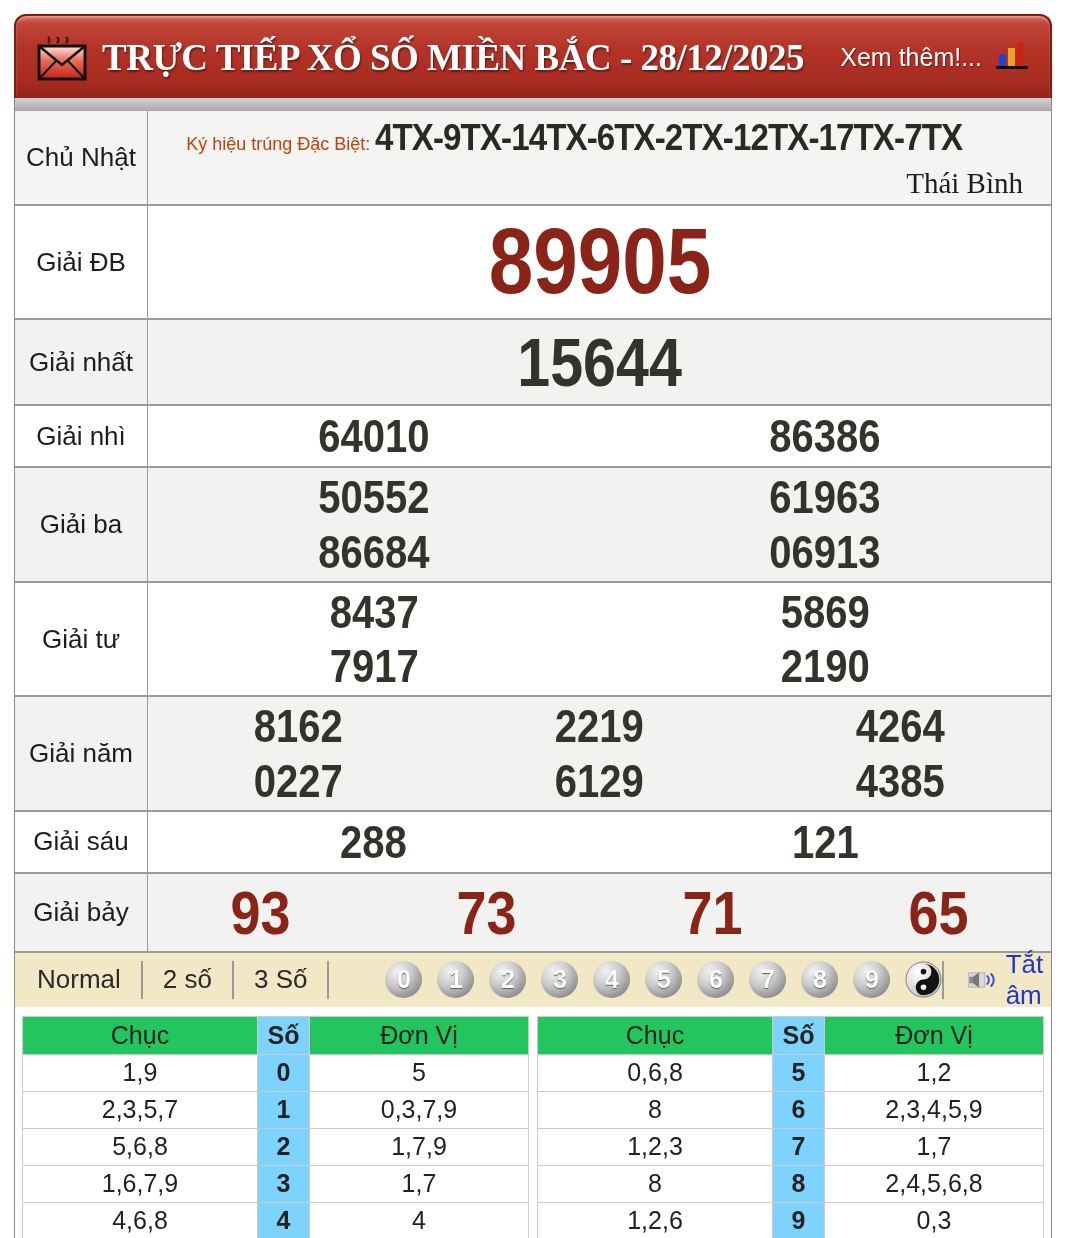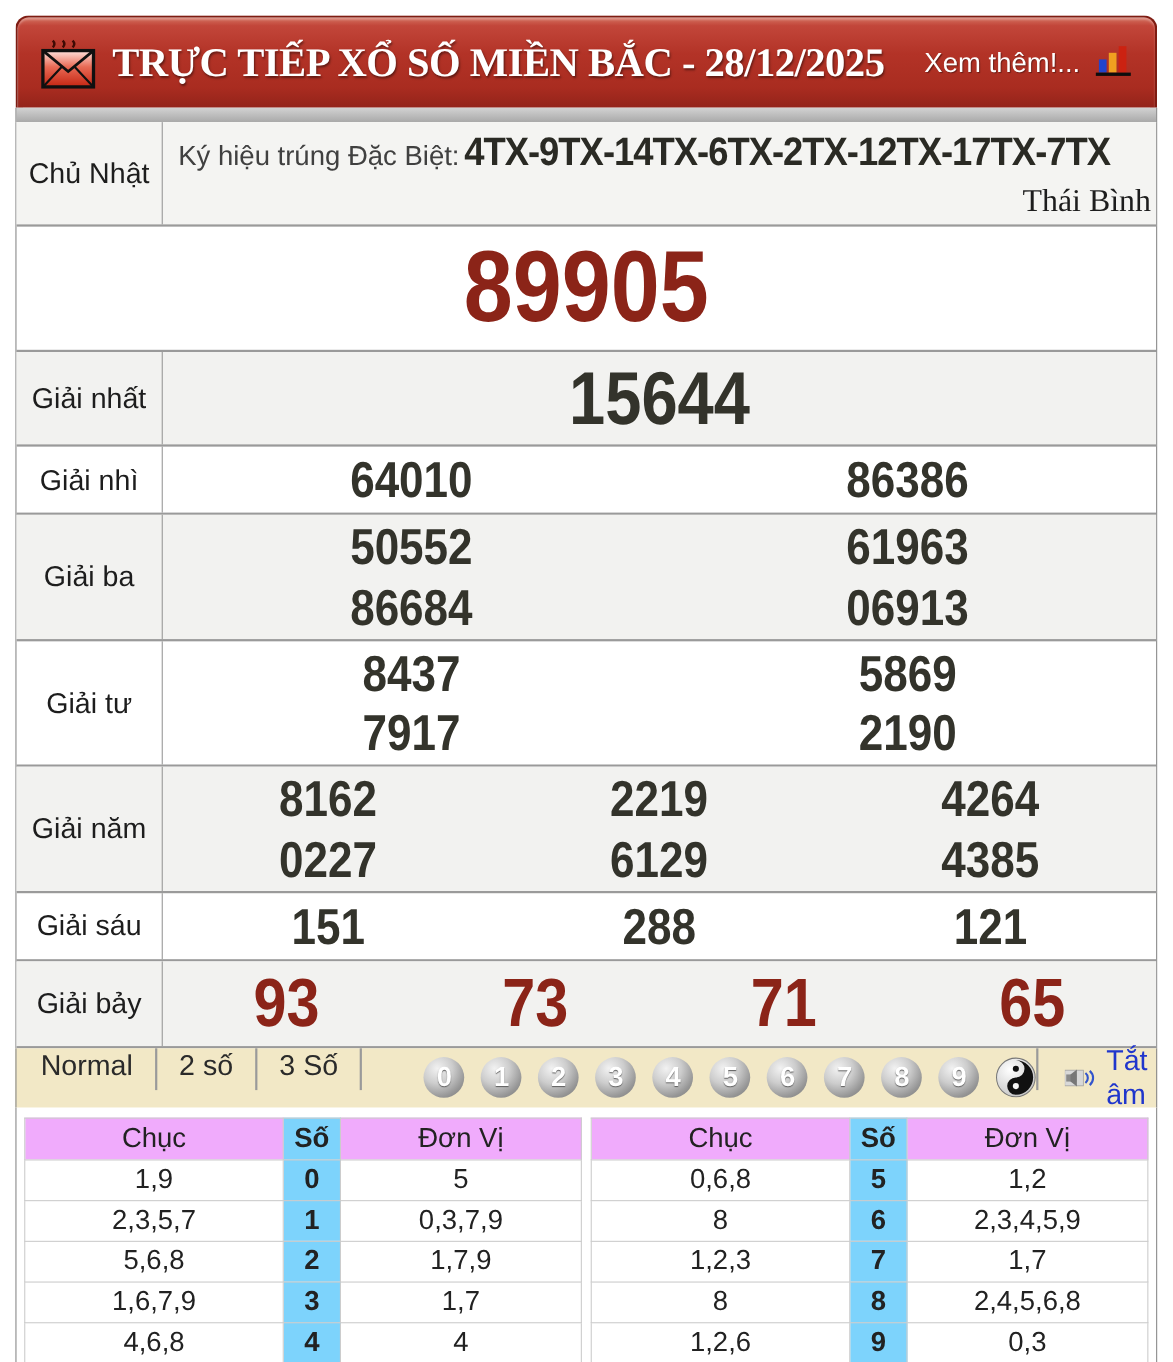--- a/index.html
+++ b/index.html
@@ -42,48 +42,48 @@
   .k-first   .num { font-size:68px; }
   .k-normal  .num { font-size:46px; }
   .k-seventh .num { font-size:62px; color:#8b2418; }
   .r-special { min-height:114px; } .r-first { min-height:79px; }
   .r-one  { min-height:62px; } .r-two { min-height:105px; } .r-seven { min-height:76px; }
 
   
   .r-day { min-height:92px; background:#f4f4f2; }
   .sign-cell { flex:1; padding:6px 14px 4px 14px; }
   .sign-line { text-align:center; white-space:nowrap; }
-  .sign-label { font-size:25px; color:#404040; }
+  .sign-label { font-size:18px; color:#c2410c; }
   .sign-value { font-size:36px; font-weight:bold; color:#2a2a24; display:inline-block; transform:scaleX(.92); transform-origin:left center; letter-spacing:-1px; }
   .province { text-align:right; font-family:"Liberation Serif", serif; font-size:29px; color:#1d1d1d; padding-right:14px; margin-top:8px; }
 
   
   .toolbar {
     height:54px; background:#f2e8c6; border-left:1px solid #8a8a8a; border-right:1px solid #8a8a8a;
-    display:flex; padding:0 16px;
+    display:flex; align-items:center; padding:0 16px;
   }
   .mode { font-size:26px; color:#2a2a2a; padding:0 20px; cursor:pointer; white-space:nowrap; }
   .vsep { width:2px; height:38px; background:#9a9a9a; flex:0 0 auto; }
   .balls { display:flex; gap:15px; margin-left:56px; align-items:center; }
   .ball {
     width:37px; height:37px; border-radius:50%; flex:0 0 auto; cursor:pointer;
     background:radial-gradient(circle at 34% 28%, #f2f2f2 0%, #cdcdcd 38%, #969696 72%, #757575 100%);
     display:flex; align-items:center; justify-content:center;
     color:#ffffff; font-weight:bold; font-size:25px; text-shadow:0 1px 1px #5d5d5d;
   }
   .yinyang { width:37px; height:37px; cursor:pointer; }
   .mute-group { margin-left:auto; display:flex; align-items:center; gap:10px; cursor:pointer; }
   .mute-sep { margin-left:auto; }
   .mute-label { font-size:26px; color:#2036cc; }
 
   
   .tables-wrap { border-left:1px solid #8a8a8a; border-right:1px solid #8a8a8a; background:#fff; padding:9px 7px 6px 7px; display:flex; gap:8px; }
   table.digits { border-collapse:collapse; width:506px; table-layout:fixed; }
   table.digits td, table.digits th { border:1px solid #cccccc; height:37px; text-align:center; font-size:25px; color:#222; font-weight:normal; }
-  table.digits th { background:#f0abfc; height:38px; }
+  table.digits th { background:#22c55e; height:38px; }
   table.digits th.so, table.digits td.so { width:52px; font-weight:bold; background:#7dd3fc; }
   table.digits col.c-chuc { width:235px; } table.digits col.c-so { width:52px; } table.digits col.c-donvi { width:219px; }
 
   .bottom-gray { height:15px; background:linear-gradient(180deg,#c9c9c9,#a8a8a8); border-left:1px solid #8a8a8a; border-right:1px solid #8a8a8a; }
 </style>
 </head>
 <body>
 
 <div class="widget">
 
@@ -124,20 +124,21 @@
       <div class="sign-cell">
         <div class="sign-line">
           <span class="sign-label">Ký hiệu trúng Đặc Biệt:</span>
           <span class="sign-value">4TX-9TX-14TX-6TX-2TX-12TX-17TX-7TX</span>
         </div>
         <div class="province">Thái Bình</div>
       </div>
     </div>
     <div id="prizes">
         <div class="row r-special">
+          <div class="label-cell">Giải ĐB</div>
           <div class="value-cell k-special">
             <div class="num-line">
               <div class="num-cell"><span class="num">89905</span></div>
             </div>
           </div>
         </div>
         <div class="row gray r-first">
           <div class="label-cell">Giải nhất</div>
           <div class="value-cell k-first">
             <div class="num-line">
@@ -192,21 +193,20 @@
               <div class="num-cell"><span class="num">0227</span></div>
               <div class="num-cell"><span class="num">6129</span></div>
               <div class="num-cell"><span class="num">4385</span></div>
             </div>
           </div>
         </div>
         <div class="row r-one">
           <div class="label-cell">Giải sáu</div>
           <div class="value-cell k-normal">
             <div class="num-line">
-              <div class="num-cell"><span class="num">151</span></div>
               <div class="num-cell"><span class="num">288</span></div>
               <div class="num-cell"><span class="num">121</span></div>
             </div>
           </div>
         </div>
         <div class="row gray r-seven">
           <div class="label-cell">Giải bảy</div>
           <div class="value-cell k-seventh">
             <div class="num-line">
               <div class="num-cell"><span class="num">93</span></div>

